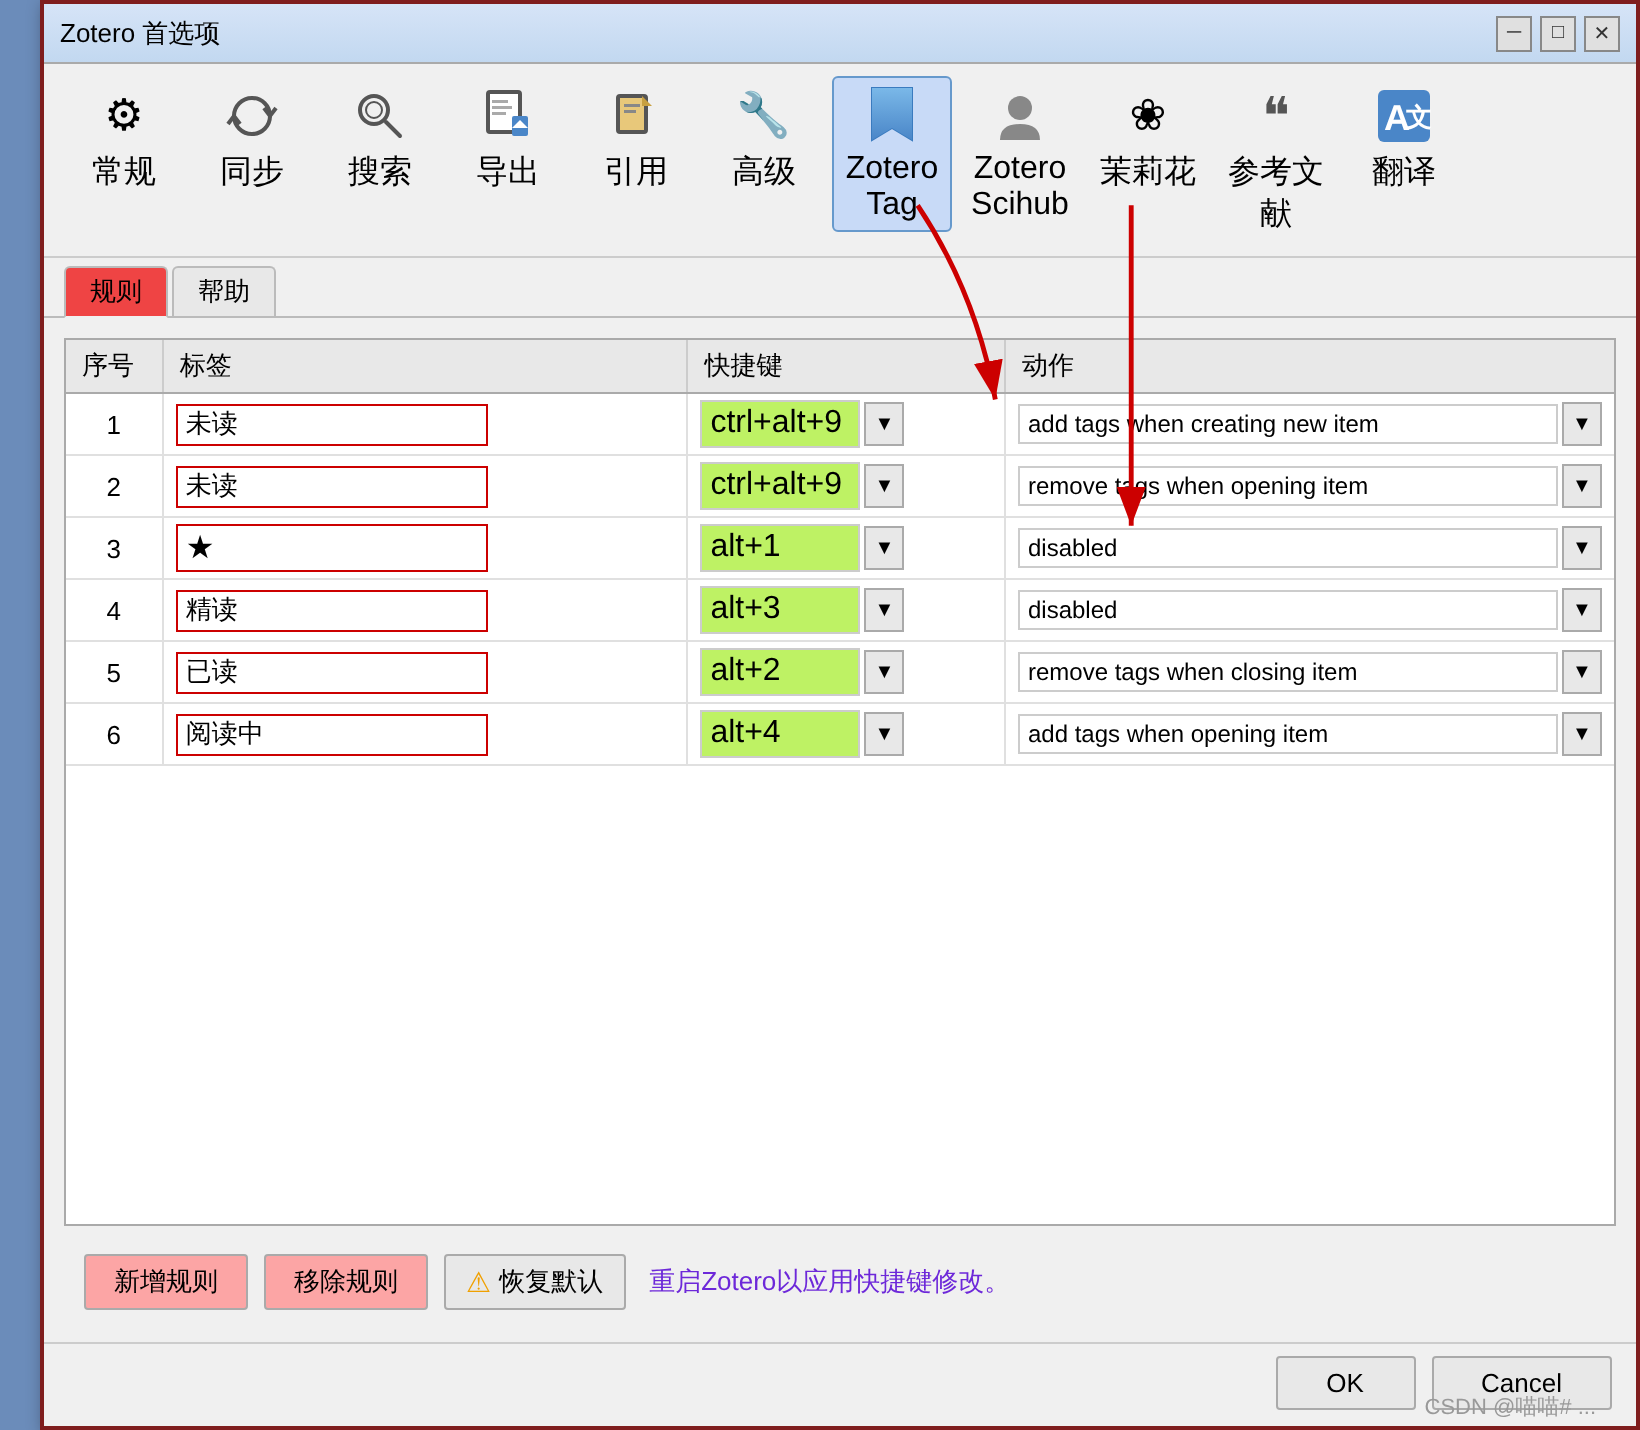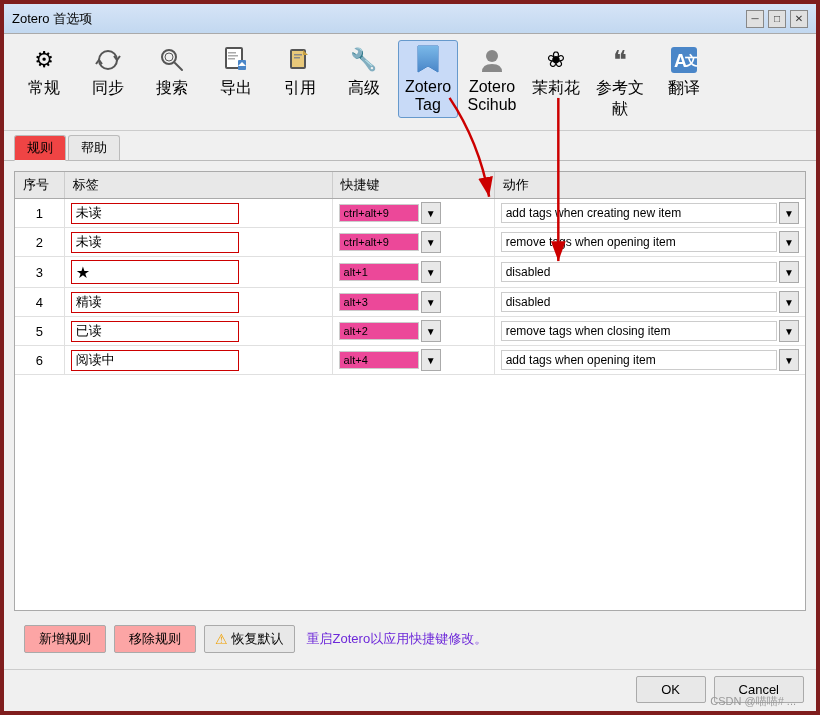--- a/index.html
+++ b/index.html
@@ -11,25 +11,26 @@
       align-items: center;
       justify-content: center;
       font-family: 'Microsoft YaHei', 'SimSun', Arial, sans-serif;
       font-size: 13px;
       color: #000;
     }
     .window {
       width: 820px;
       height: 715px;
       background: #f0f0f0;
-      border: 4px solid #7f1d1d;
+      border: 2px solid #7f1d1d;
       box-shadow: 2px 2px 8px rgba(0,0,0,0.4);
       display: flex;
       flex-direction: column;
       position: relative;
+      margin-left: 20px;
     }
     .title-bar {
       background: linear-gradient(to bottom, #d6e4f7, #c2d8f0);
       height: 30px;
       display: flex;
       align-items: center;
       justify-content: space-between;
       padding: 0 8px;
       border-bottom: 1px solid #aaa;
       user-select: none;
@@ -157,42 +158,42 @@
       vertical-align: middle;
     }
     .rules-table td:last-child { border-right: none; }
 
     .col-seq { width: 35px; text-align: center; }
     .col-tag { width: 190px; }
     .col-shortcut { width: 110px; }
     .col-action { width: 220px; }
 
     .tag-input {
-      width: 168px;
+      width: 156px;
       border: 1px solid #cc0000;
       padding: 2px 4px;
       font-size: 13px;
       background: #fff;
       outline: none;
     }
     .tag-input.star-cell {
       font-size: 16px;
     }
 
     .shortcut-row {
       display: flex;
       align-items: center;
       gap: 2px;
     }
     .shortcut-input {
       width: 80px;
       border: 1px solid #ccc;
       padding: 2px 4px;
-      font-size: 11px;
-      background: #ec4899;
+      font-size: 16px;
+      background: #bef264;
     }
     .dropdown-btn {
       width: 20px;
       height: 22px;
       border: 1px solid #aaa;
       background: #e8e8e8;
       cursor: pointer;
       display: flex;
       align-items: center;
       justify-content: center;

